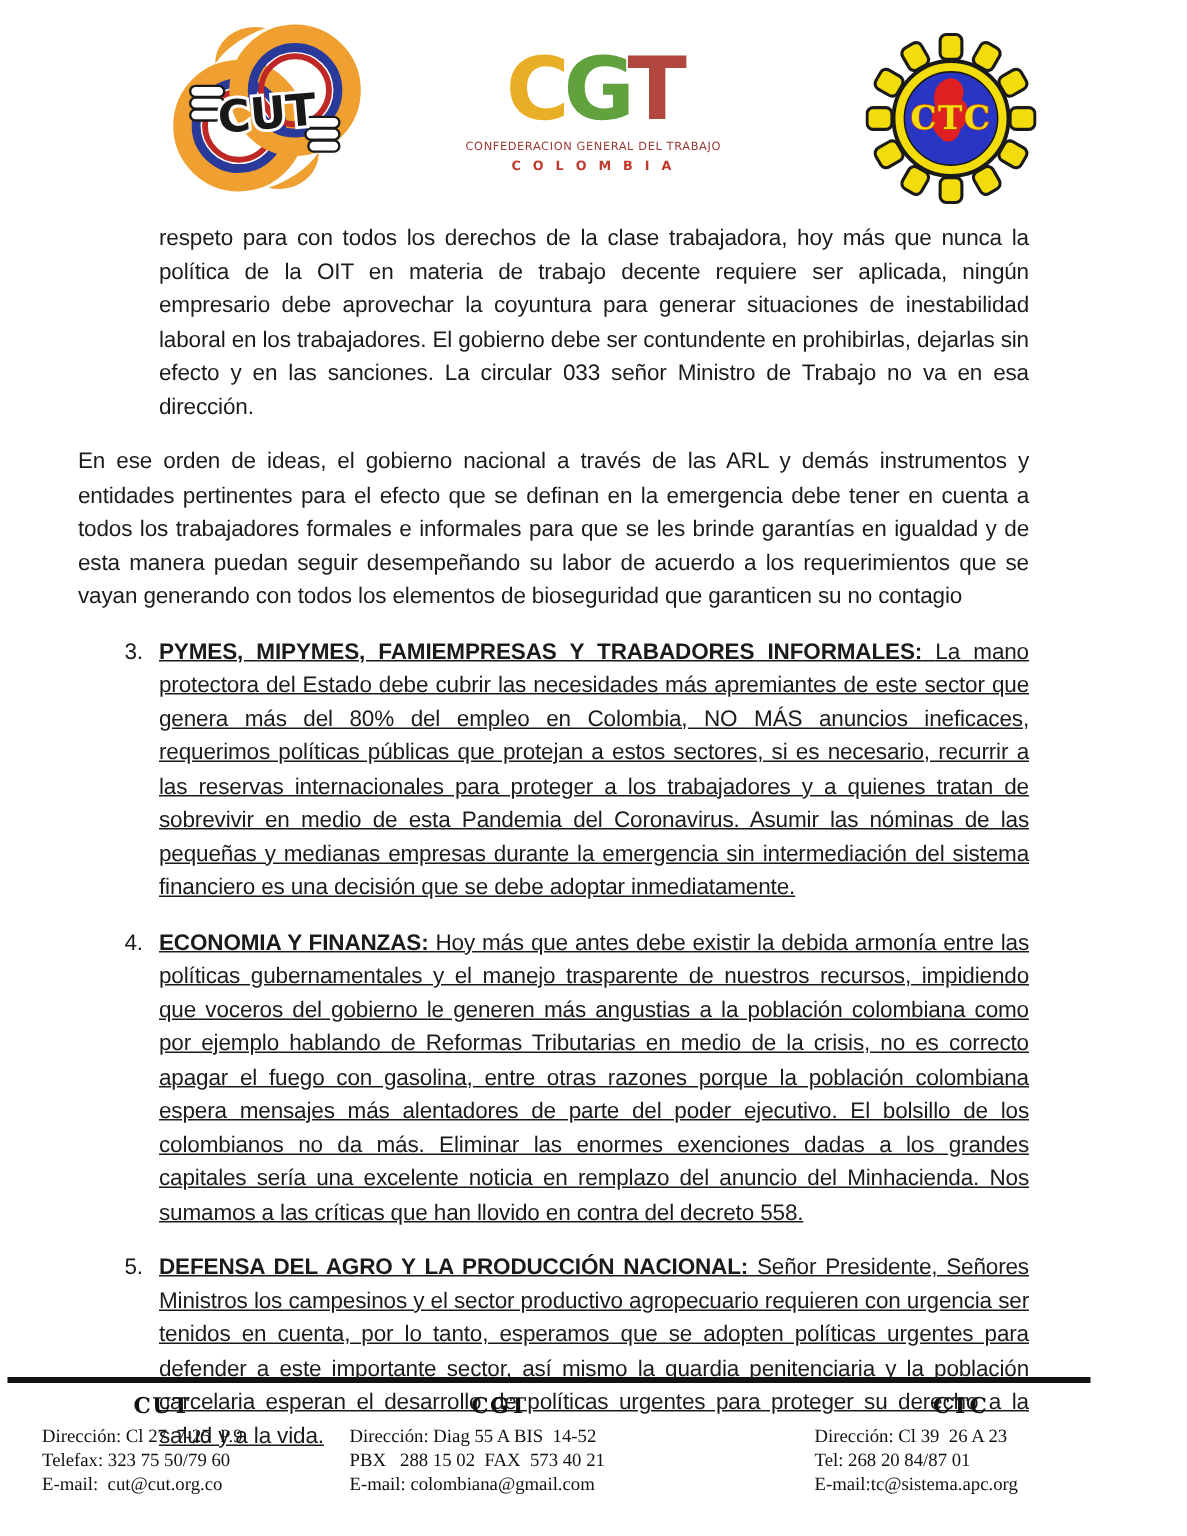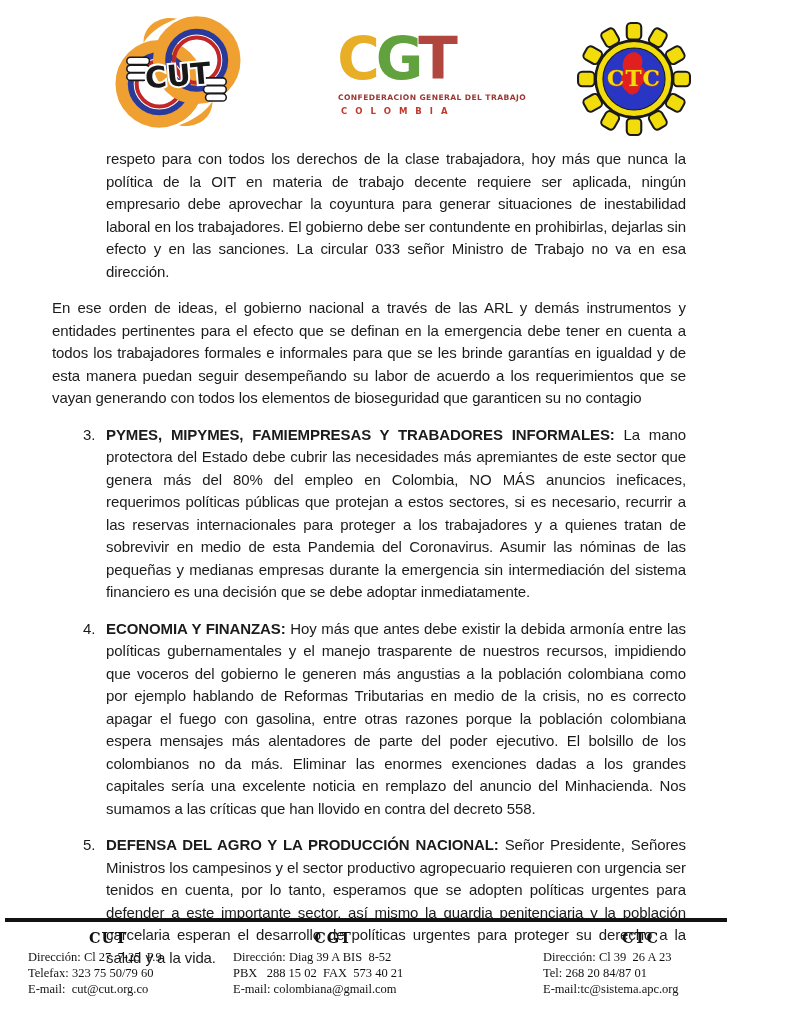--- a/index.html
+++ b/index.html
@@ -12,39 +12,39 @@
   .logos { position:absolute; top:0; left:0; width:791px; height:148px; }
   .logo-cut { position:absolute; left:114px; top:10px; width:128px; height:124px; }
   .logo-ctc { position:absolute; left:577px; top:22px; width:114px; height:114px; }
 
   .logo-cgt { position:absolute; left:308px; top:30px; width:175px; text-align:center; }
   .cgt-word {
     font-family:"DejaVu Sans", sans-serif; font-weight:bold;
     font-size:58px; line-height:58px; letter-spacing:-4px;
   }
   .cgt-tagline {
-    font-family:"DejaVu Sans", sans-serif; font-weight:bold;
-    font-size:7.6px; letter-spacing:0.4px; margin-top:5px; white-space:nowrap;margin-left:30px;
+    font-family:"DejaVu Sans", sans-serif; font-weight:normal;
+    font-size:7.6px; letter-spacing:0.4px; margin-top:5px; white-space:nowrap;
   }
   .cgt-country {
     font-family:"DejaVu Sans", sans-serif; font-weight:bold;
     font-size:8.5px; letter-spacing:2.5px; margin-top:4px; white-space:nowrap;
   }
 
   
   .bodytext {
     position:absolute; top:148px; left:52px; width:634px;
     font-size:15px; line-height:22.5px; letter-spacing:-0.1px;
     text-align:justify;
   }
   .para { margin:0 0 14px 0; }
   .para.indent { padding-left:54px; }
   .li { display:flex; margin:0 0 14px 31px; }
   .li .num { flex:0 0 23px; width:23px; }
-  .li .itext { flex:1; margin:0; text-align:justify; }
+  .li .itext { flex:1; margin:0; text-align:justify;text-decoration:underline; }
   .li b { font-weight:bold; }
 
   
   .footer-rule { position:absolute; left:5px; top:918px; width:722px; height:4px; background:#121212; }
   .fcol {
     position:absolute; top:930px;
     font-family:"Liberation Serif", serif; font-size:12.5px; line-height:16px; color:#111111;
   }
   .fcol .ftitle {
     text-align:center; font-weight:bold; font-size:14.5px; margin-bottom:3px;
@@ -144,21 +144,21 @@
 
   <div class="fcol c1">
     <div class="ftitle">CUT</div>
     <div class="fline">Dirección: Cl 27  7-25  P.9</div>
     <div class="fline">Telefax: 323 75 50/79 60</div>
     <div class="fline">E-mail:  cut@cut.org.co</div>
   </div>
 
   <div class="fcol c2">
     <div class="ftitle">CGT</div>
-    <div class="fline">Dirección: Diag 39 A BIS  8-52</div>
+    <div class="fline">Dirección: Diag 55 A BIS  14-52</div>
     <div class="fline">PBX   288 15 02  FAX  573 40 21</div>
     <div class="fline">E-mail: colombiana@gmail.com</div>
   </div>
 
   <div class="fcol c3">
     <div class="ftitle">CTC</div>
     <div class="fline">Dirección: Cl 39  26 A 23</div>
     <div class="fline">Tel: 268 20 84/87 01</div>
     <div class="fline">E-mail:tc@sistema.apc.org</div>
   </div>

